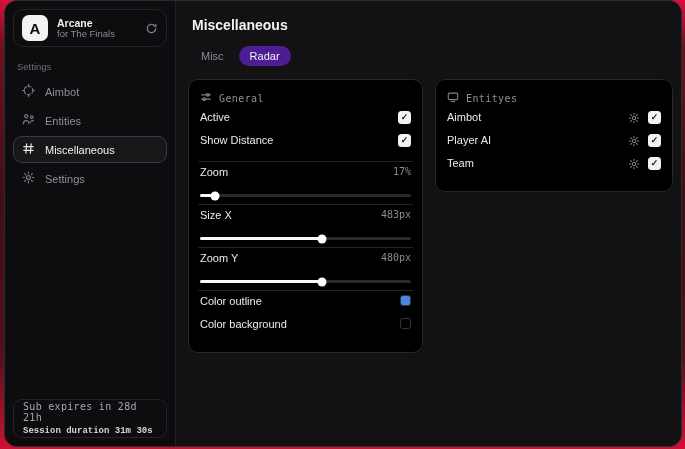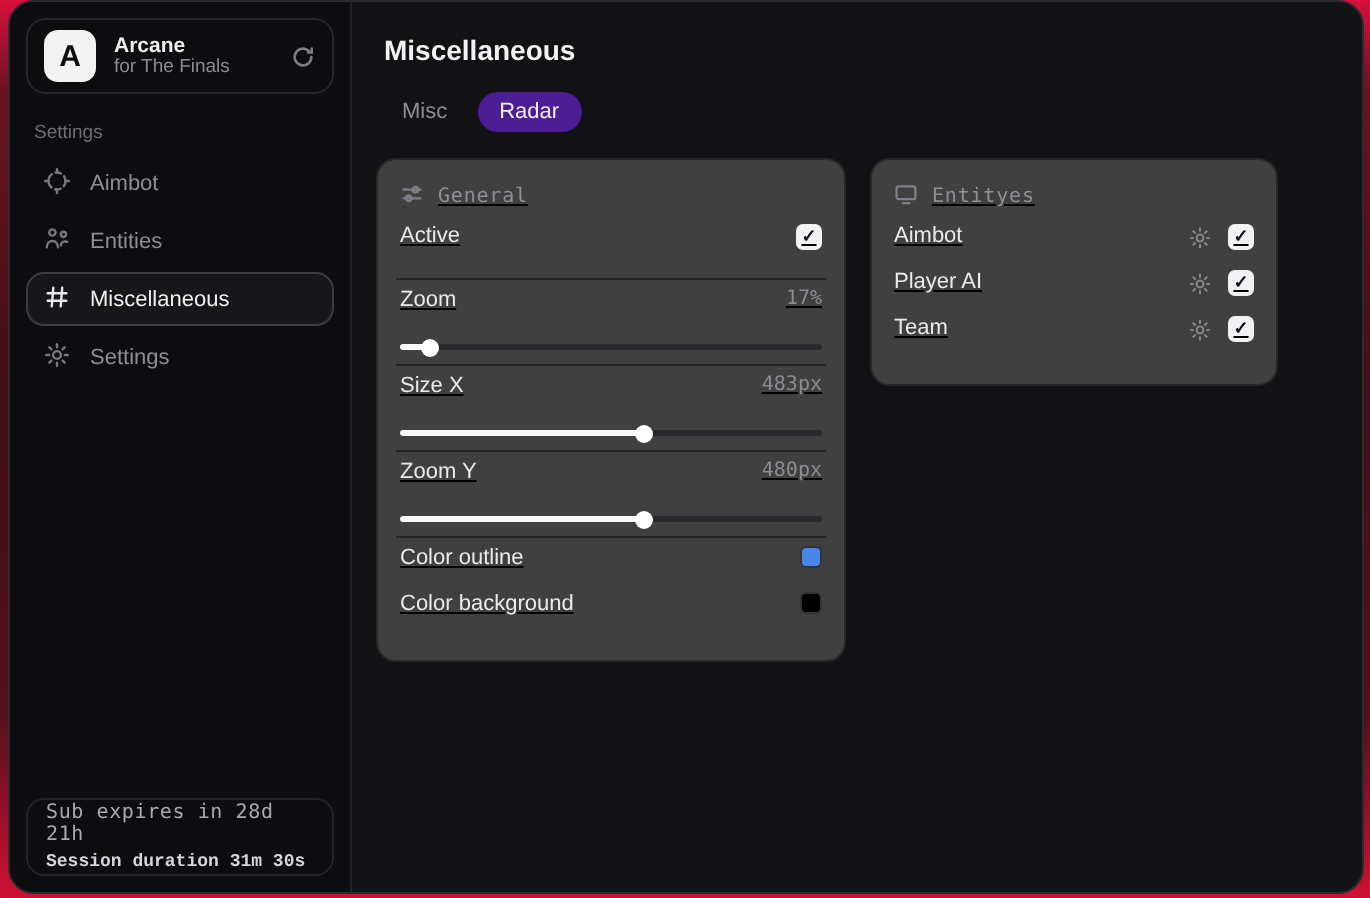--- a/index.html
+++ b/index.html
@@ -62,26 +62,25 @@
   .main { flex:1; padding:13px 12px; position:relative; }
   .page-title { color:#f2f2f4; font-size:14px; font-weight:bold; margin:3px 0 0 4px; }
   .tabs { display:flex; align-items:center; gap:4px; margin:13px 0 0 2px; }
   .tab {
     font-size:11px; color:#8d8d94; padding:4px 11px; border-radius:11px; cursor:default;
   }
   .tab.active { background:#4c1d95; color:#f0f0f2; }
 
   .panels { display:flex; align-items:flex-start; gap:12px; margin-top:13px; }
   .panel {
-    background:#404040; border:1px solid #27272c; border-radius:10px;
+    background:#000000; border:1px solid #27272c; border-radius:10px;
     padding:9px 11px 11px 11px;
-    text-decoration:underline;
   }
   .panel.general { width:235px; }
-  .panel.entities { width:204px; }
+  .panel.entities { width:238px; }
   .panel-header {
     display:flex; align-items:center; gap:7px;
     color:#8f8f97; font-size:10px; margin:2px 0 6px 0; letter-spacing:.4px;
   }
   .panel-header svg { stroke:#80808a; }
 
   .row {
     display:flex; align-items:flex-start; justify-content:space-between;
     height:23px;
   }
@@ -209,20 +208,24 @@
             </svg>
           </span>
           <span>General</span>
         </div>
 
         <div class="row">
           <span class="row-label">Active</span>
           <span class="checkbox"></span>
         </div>
 
+        <div class="row">
+          <span class="row-label">Show Distance</span>
+          <span class="checkbox"></span>
+        </div>
 
         <div class="divider"></div>
 
         <div class="row">
           <span class="row-label">Zoom</span>
           <span class="row-value mono">17%</span>
         </div>
         <div class="slider" style="--pct: 7%;">
           <div class="fill"></div>
           <div class="thumb"></div>

